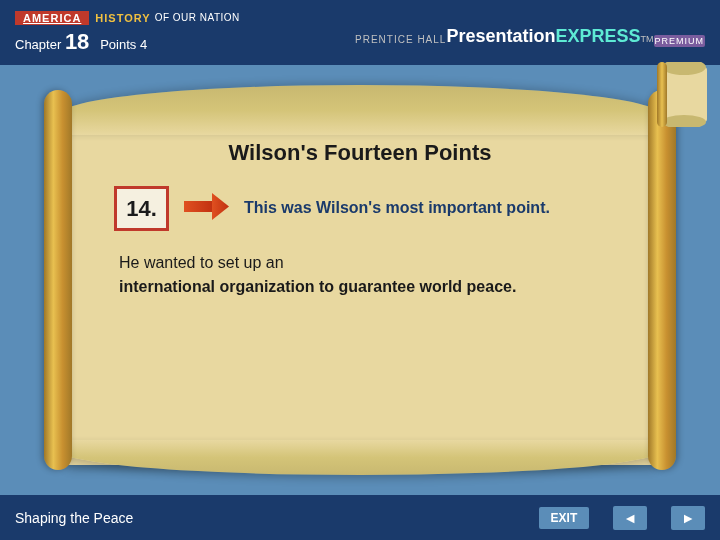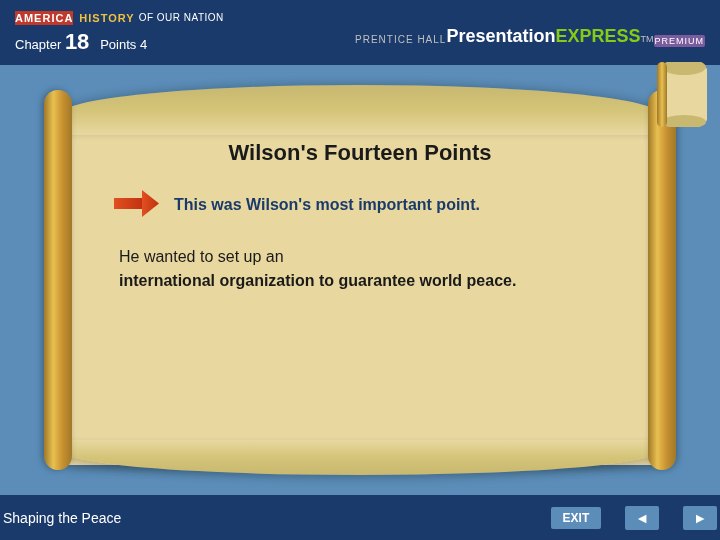--- a/index.html
+++ b/index.html
@@ -34,23 +34,24 @@
       display: flex;
       align-items: center;
       gap: 2px;
     }
 
     .logo-america {
       background: #c0392b;
       color: white;
       font-size: 11px;
       font-weight: bold;
-      padding: 1px 0;
+      padding: 1px 8px;
       letter-spacing: 1px;
       text-transform: uppercase;
+      text-decoration: underline;
     }
 
     .logo-history {
       color: #f0c040;
       font-size: 11px;
       font-weight: bold;
       letter-spacing: 1px;
       text-transform: uppercase;
       margin-left: 4px;
     }
@@ -95,21 +96,21 @@
       gap: 0;
     }
 
     .pe-presentation {
       color: white;
       font-size: 18px;
       font-weight: bold;
     }
 
     .pe-express {
-      color: #84cc16;
+      color: #5eead4;
       font-size: 18px;
       font-weight: bold;
     }
 
     .pe-tm {
       color: #c0c0c0;
       font-size: 9px;
       vertical-align: super;
     }
 
@@ -284,21 +285,21 @@
     .footer {
       position: absolute;
       bottom: 0;
       left: 0;
       right: 0;
       height: 45px;
       background: #1a3a6b;
       display: flex;
       align-items: center;
       justify-content: space-between;
-      padding: 0 3px;
+      padding: 0 15px;
     }
 
     .footer-title {
       color: white;
       font-size: 14px;
     }
 
     .footer-right {
       display: flex;
       align-items: center;
@@ -396,20 +397,21 @@
     <div class="scroll-curl-bottom"></div>
 
     <div class="scroll-rod-left"></div>
 
     <div class="scroll-rod-right"></div>
 
     <div class="scroll-content">
       <div class="slide-title">Wilson's Fourteen Points</div>
 
       <div class="point-row">
+        <div class="point-number-box">14.</div>
         <div class="arrow-icon">
           <svg viewBox="0 0 45 35" xmlns="http://www.w3.org/2000/svg">
             <defs>
               <linearGradient id="arrowGrad" x1="0" y1="0" x2="1" y2="0">
                 <stop offset="0%" stop-color="#e05020"></stop>
                 <stop offset="100%" stop-color="#c03010"></stop>
               </linearGradient>
             </defs>
 
             <rect x="0" y="12" width="30" height="11" fill="url(#arrowGrad)"></rect>

